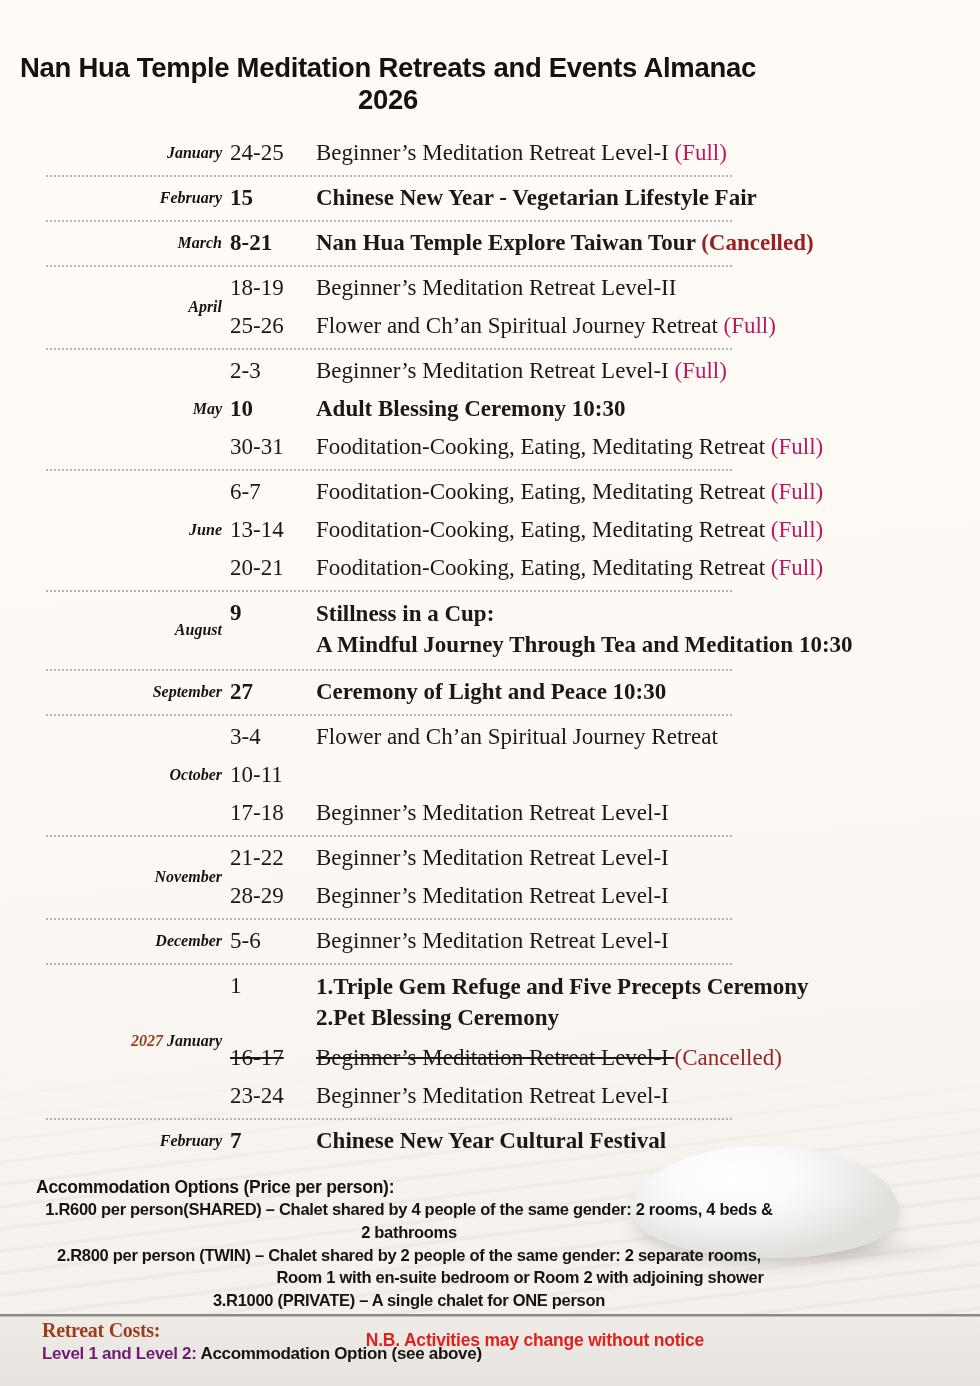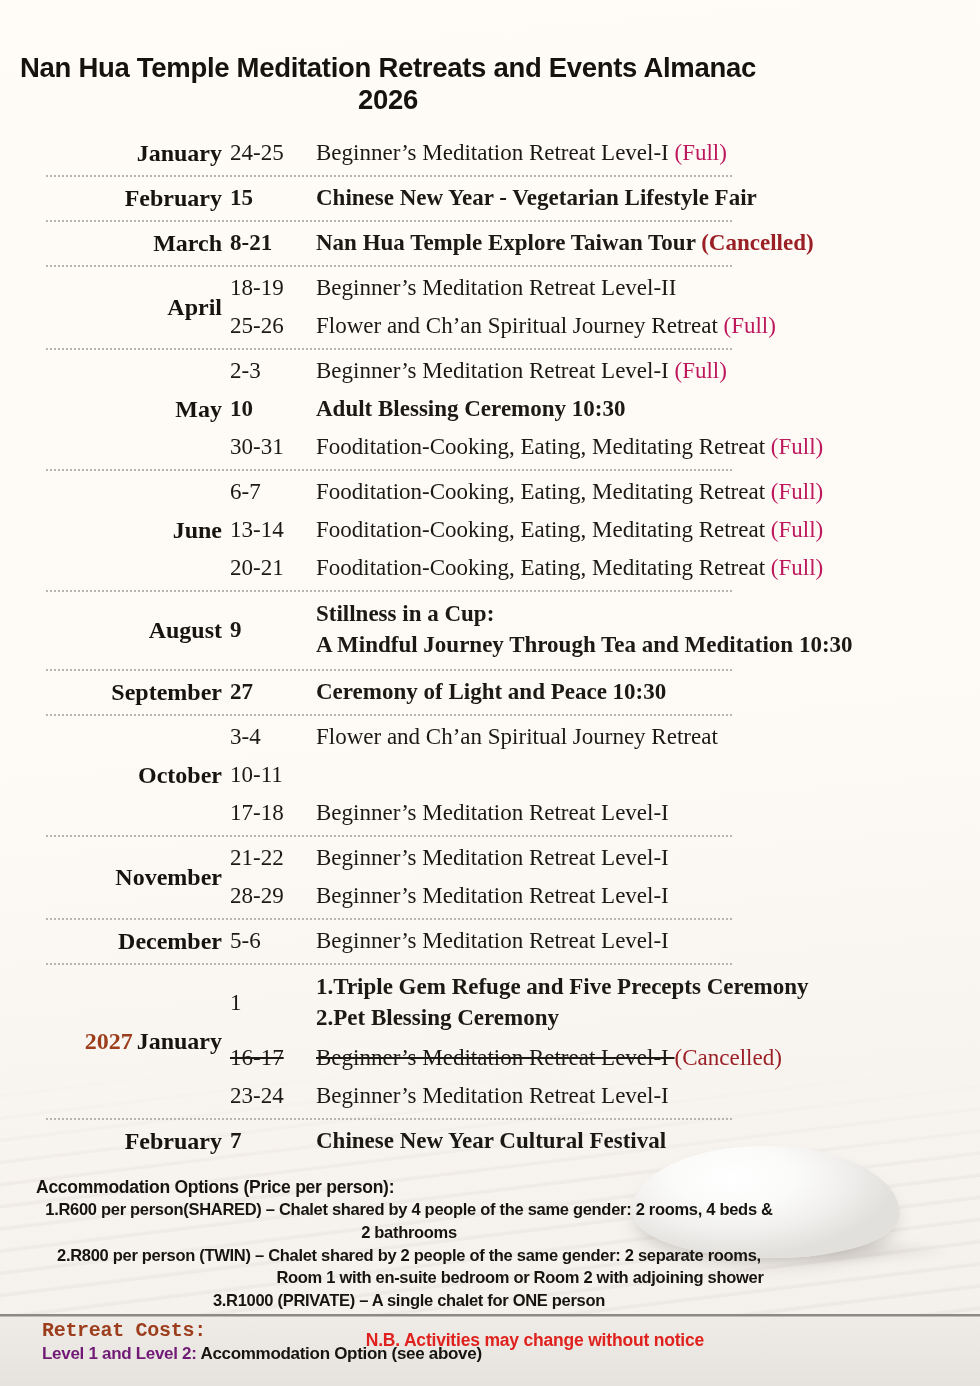--- a/index.html
+++ b/index.html
@@ -108,37 +108,38 @@
     border-bottom: 2px dotted #b9b4ae;
     padding: 2px 0 3px 0;
   }
   .mgroup.nolines { border-bottom: none; }
 
   .month-cell {
     width: 176px;
     min-width: 176px;
     text-align: right;
     padding-right: 8px;
-    font-size: 24px;
+    font-size: 16px;
     font-weight: bold;
     color: #17140f;
     line-height: 1.1;
     font-family: "Liberation Serif", serif;
+    font-style: italic;
   }
   .year-mark {
     color: #9c3d1c;
     font-weight: bold;
     margin-right: 4px;
   }
 
   .rows-cell { flex: 1; }
 
   .erow {
     display: flex;
-    align-items: center;
+    align-items: flex-start;
     min-height: 38px;
   }
   .erow .days {
     width: 86px;
     min-width: 86px;
     font-size: 23px;
     color: #1c1814;
     line-height: 38px;
   }
   .erow .days.b { font-weight: bold; }
@@ -176,21 +177,21 @@
     font-weight: bold;
     letter-spacing: -0.3px;
     padding-left: 6px;
     line-height: 1.38;
     text-align: center;
   }
   .accom-line.indent {
     padding-left: 228px;
   }
   .costs-head {
-    font-family: Liberation Mono, monospace;
+    font-family: Liberation Serif, serif;
     font-size: 20px;
     font-weight: bold;
     color: #9c3d1c;
     margin-top: 7px;
     padding-left: 6px;
     letter-spacing: -0.3px;
   }
   .cost-line {
     font-family: "Liberation Sans", sans-serif;
     font-size: 17px;

